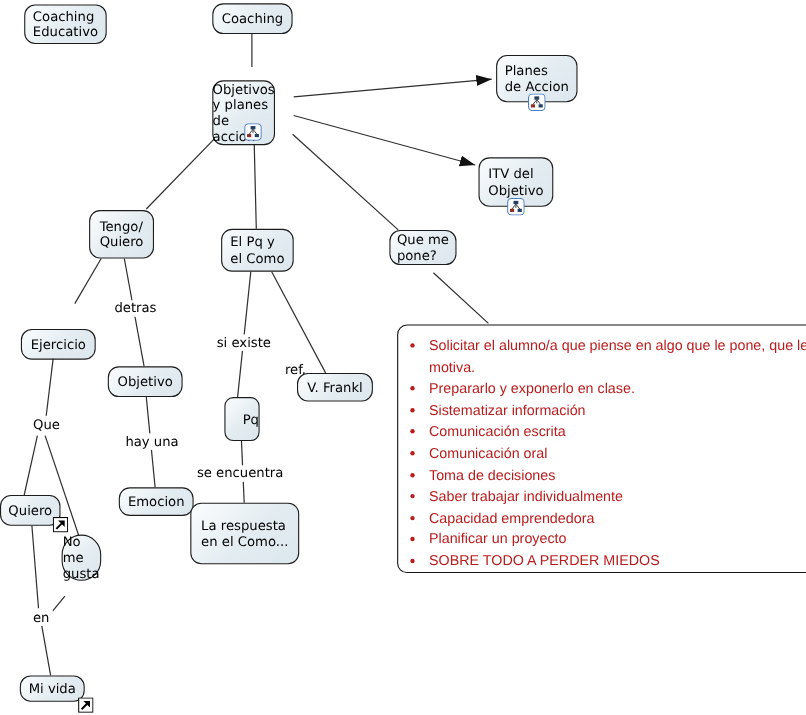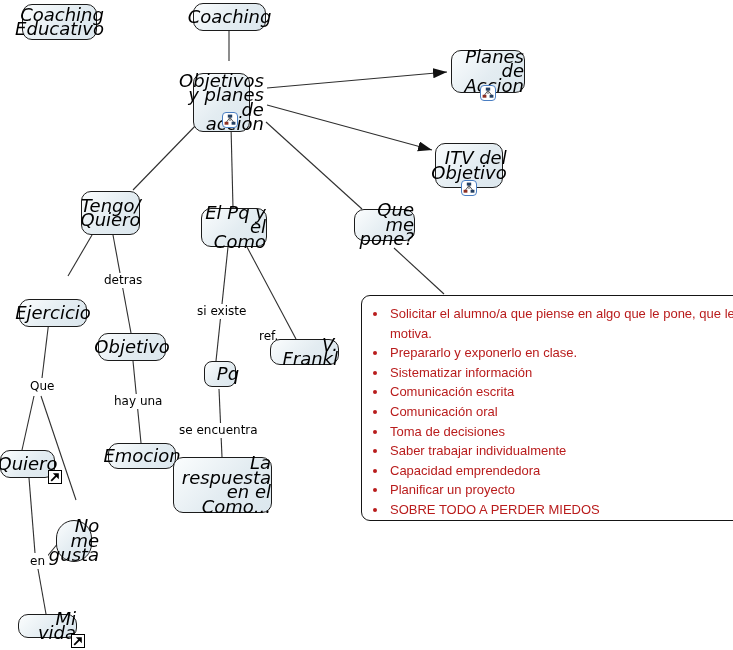--- a/index.html
+++ b/index.html
@@ -4,26 +4,25 @@
 <style>
   html,body{margin:0;padding:0;background:#ffffff;}
   #canvas{
     position:relative;width:733px;height:650px;background:#ffffff;
     font-family:"DejaVu Sans",sans-serif;color:#000;overflow:hidden;
   }
   svg.connectors{position:absolute;left:0;top:0;z-index:0;}
   .node{
     position:absolute;z-index:2;box-sizing:border-box;
     display:flex;align-items:center;justify-content:center;
-    text-align:right;white-space:pre-line;
-    font-size:18px;line-height:14.5px;
+    text-align:left;white-space:pre-line;
+    font-size:12px;line-height:14.5px;
     border:1px solid #1c1c1c;border-radius:10px;
     background:linear-gradient(135deg,#fbfdfe 0%,#e3ecf1 55%,#dce7ee 100%);
     cursor:default;
-    font-style:italic;
   }
   .node.small{border-radius:8px;}
   .link-label{
     position:absolute;z-index:1;background:#ffffff;
     font-size:12px;line-height:13px;padding:1px 3px;white-space:nowrap;
   }
   .map-icon{position:absolute;z-index:3;width:16px;height:16px;}
   .res-icon{position:absolute;z-index:3;width:14px;height:14px;}
   .notes{
     position:absolute;z-index:2;box-sizing:border-box;
@@ -80,26 +79,26 @@
 Objetivo</div>
   <div class="node" style="left:81px;top:191px;width:59px;height:44px;">Tengo/
 Quiero</div>
   <div class="node" style="left:201px;top:208px;width:66px;height:39px;">El Pq y
 el Como</div>
   <div class="node" style="left:354px;top:209px;width:61px;height:32px;">Que me
 pone?</div>
   <div class="node" style="left:19px;top:276px;width:68px;height:28px;margin-top:23px;">Ejercicio</div>
   <div class="node" style="left:98px;top:333px;width:68px;height:28px;">Objetivo</div>
   <div class="node" style="left:270px;top:339px;width:69px;height:26px;">V. Frankl</div>
-  <div class="node small" style="left:204px;top:361px;width:32px;height:26px;padding-left:16px;">Pq</div>
+  <div class="node small" style="left:204px;top:361px;width:32px;height:40px;padding-left:16px;">Pq</div>
   <div class="node" style="left:108px;top:443px;width:68px;height:26px;">Emocion</div>
   <div class="node" style="left:173px;top:457px;width:99px;height:56px;">La respuesta
 en el Como...</div>
   <div class="node" style="left:0px;top:450px;width:55px;height:28px;">Quiero</div>
-  <div class="node" style="left:56px;top:520px;width:36px;height:42px;border-radius:20px;">No me
+  <div class="node" style="left:56px;top:486px;width:36px;height:42px;border-radius:20px;">No me
 gusta</div>
   <div class="node" style="left:18px;top:614px;width:59px;height:24px;">Mi vida</div>
 
   <div class="link-label" style="left:101px;top:273px;">detras</div>
   <div class="link-label" style="left:194px;top:304px;">si existe</div>
   <div class="link-label" style="left:256px;top:281px;margin-top:48px;">ref.</div>
   <div class="link-label" style="left:27px;top:379px;">Que</div>
   <div class="link-label" style="left:111px;top:394px;">hay una</div>
   <div class="link-label" style="left:176px;top:423px;">se encuentra</div>
   <div class="link-label" style="left:27px;top:554px;">en</div>

